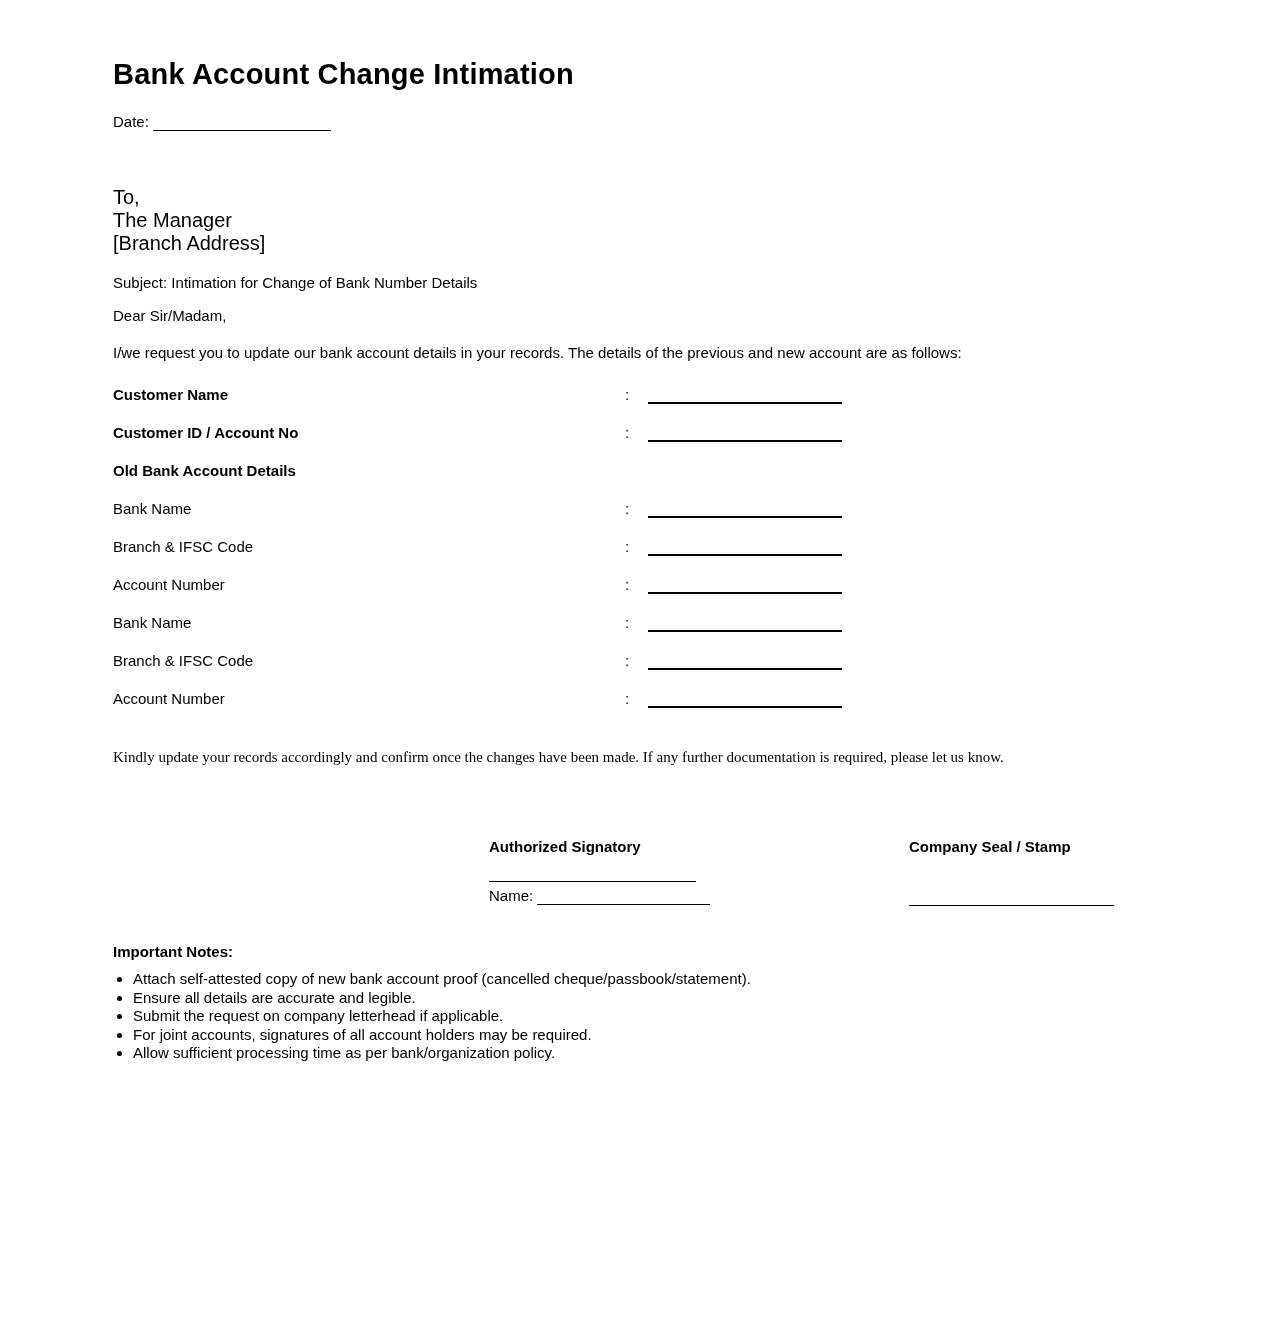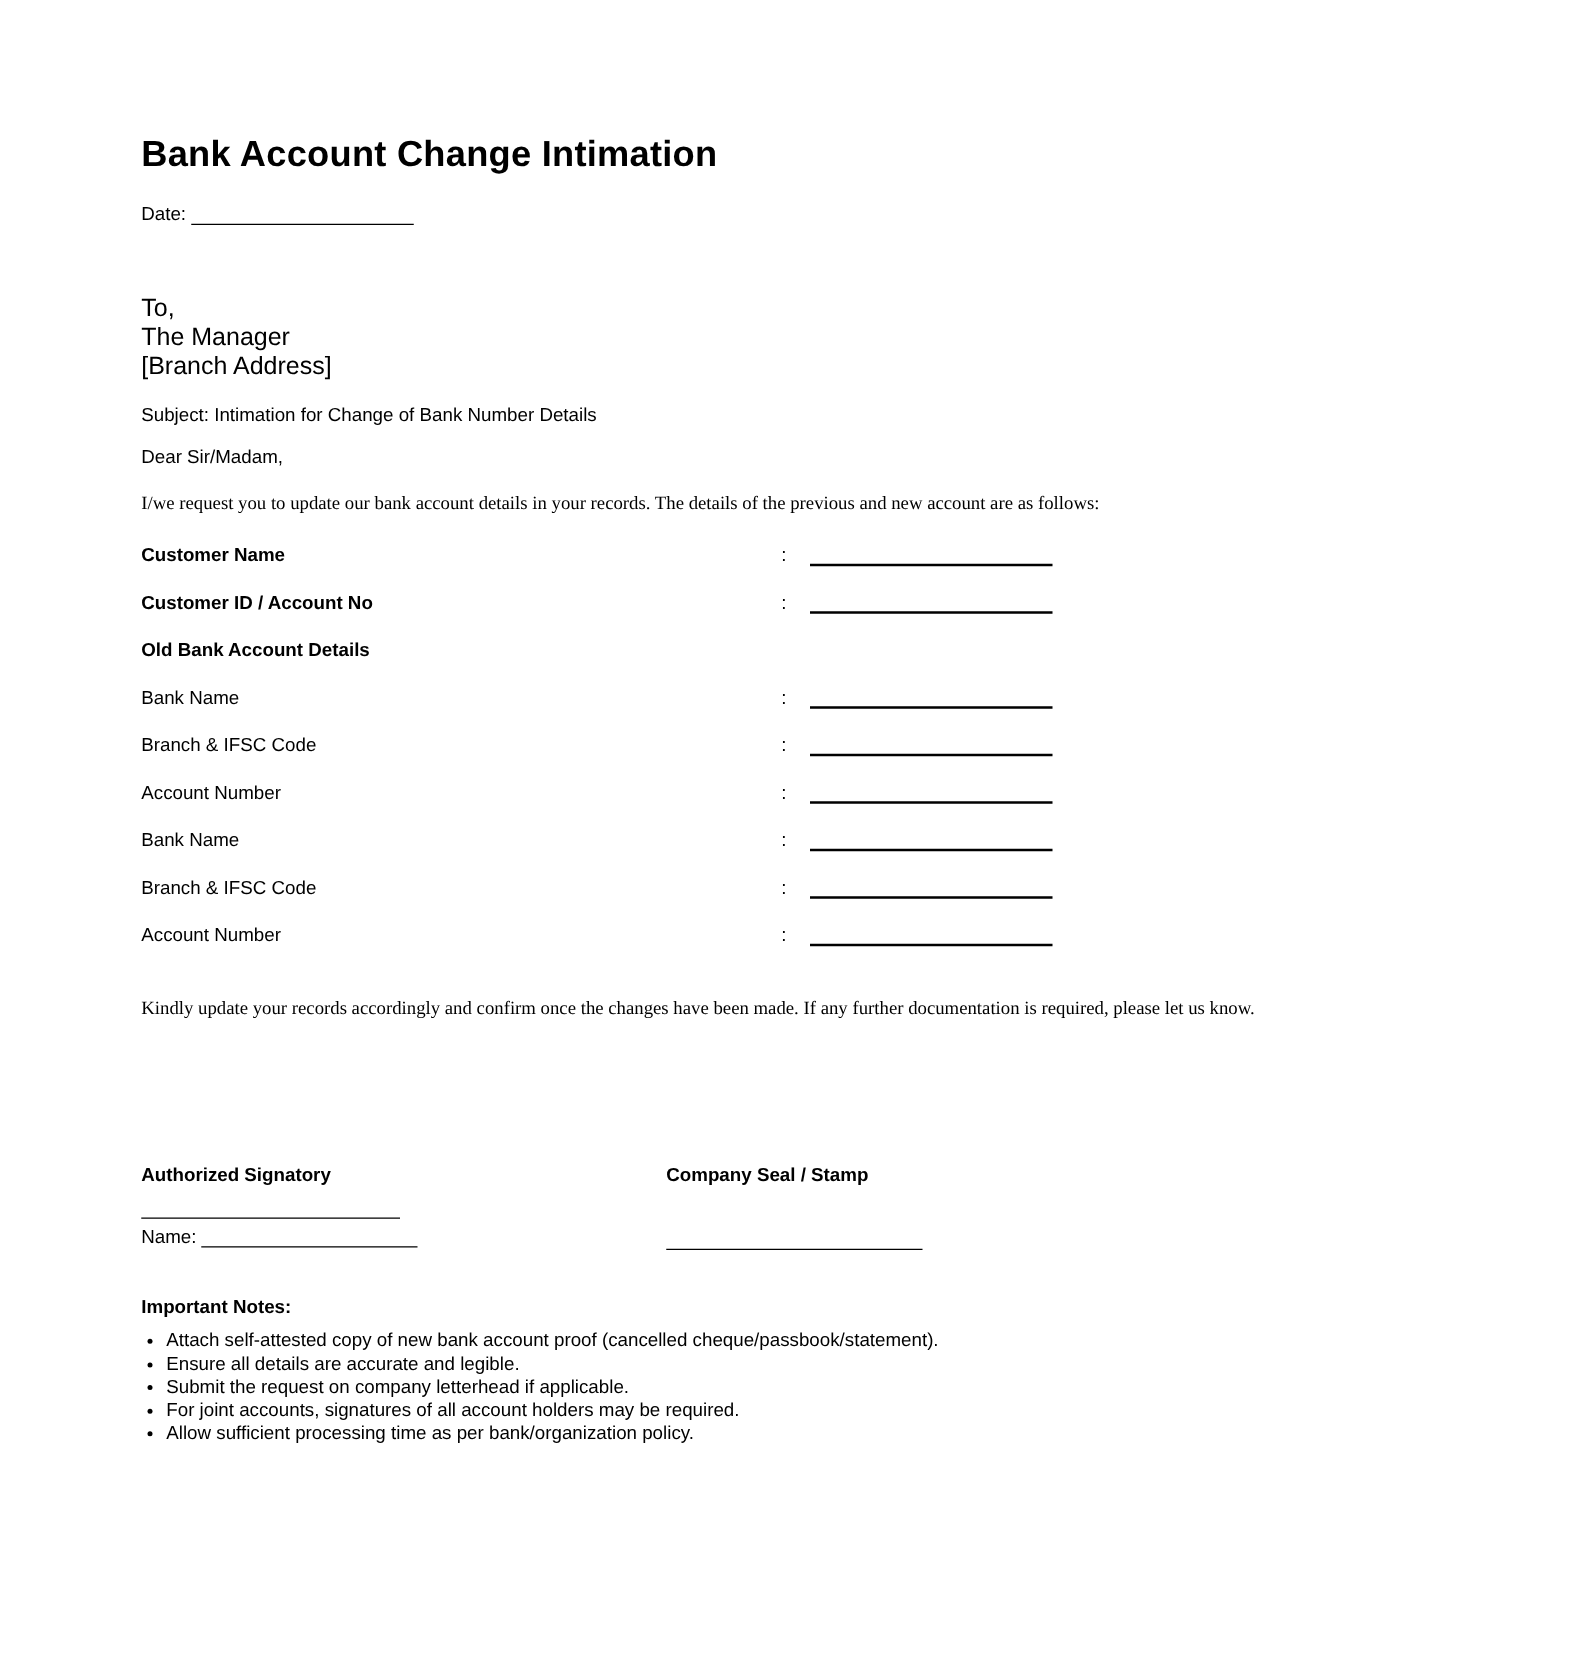--- a/index.html
+++ b/index.html
@@ -7,21 +7,21 @@
   body {
     width: 1263px;
     height: 1323px;
     background: #ffffff;
     color: #000000;
     font-family: "Liberation Sans", sans-serif;
     font-size: 15px;
     line-height: 1.2;
     overflow: hidden;
   }
-  .page { padding: 108px 144px 0 113px; }
+  .page { padding: 58px 144px 0 113px; }
 
   h1.doc-title {
     font-size: 29px;
     line-height: 1.15;
     font-weight: bold;
     margin: 0 0 22px 0;
     letter-spacing: 0.2px;
   }
 
   p { margin: 0; }
@@ -35,32 +35,32 @@
   }
 
   .date-row { margin: 0 0 0 0; }
   .date-line { width: 178px; }
 
   .recipient { margin-top: 55px; }
   .recipient-line { font-size: 20px; line-height: 23px; }
 
   .subject { margin-top: 19px; }
   .salutation { margin-top: 15px; }
-  .intro { margin-top: 19px; font-family: Liberation Serif, serif; }
+  .intro { margin-top: 19px; }
 
   .fields { margin-top: 14px; }
   .field-row { height: 38px; line-height: 38px; white-space: nowrap; }
   .row-label { display: inline-block; width: 512px; line-height: normal; vertical-align: baseline; }
   .row-label.bold { font-weight: bold; }
   .row-colon { display: inline-block; width: 23px; line-height: normal; }
   .row-line { width: 194px; border-bottom-width: 2px; }
 
   .closing { margin-top: 30px; max-width: 1006px; line-height: 18px; font-family: Liberation Serif, serif; }
 
-  .sig-row { display: flex; justify-content: flex-start; margin-top: 116px; }
+  .sig-row { display: flex; justify-content: flex-end; margin-top: 72px; }
   .heading15 { font-weight: bold; font-size: 15px; }
   .sig-left { width: 420px; }
   .sig-line-block { display: block; margin-top: 12px; }
   .sig-line { width: 207px; top: 0; }
   .sig-item { line-height: 20px; white-space: nowrap; }
   .name-line { width: 173px; }
   .desig-line { width: 135px; }
   .sig-right { width: 210px; }
   .seal-line { width: 205px; top: 0; display: block; margin-top: 49px; }
 

